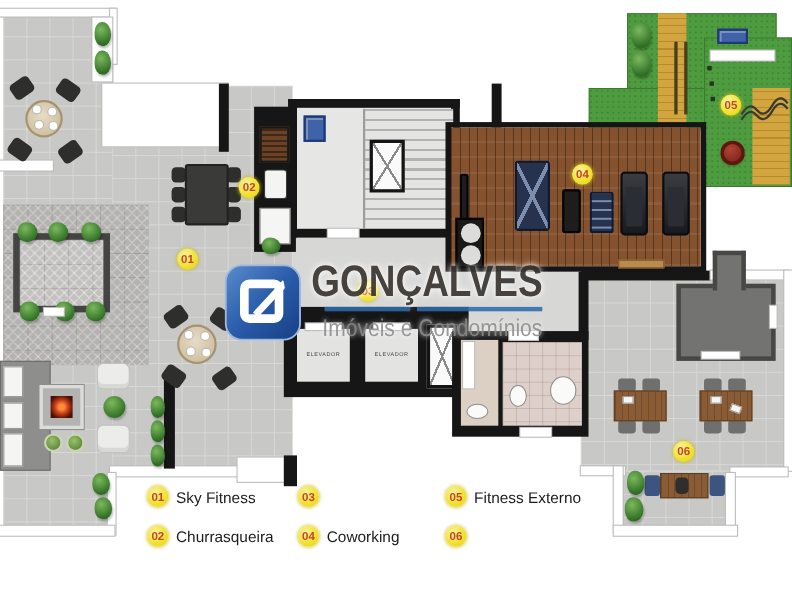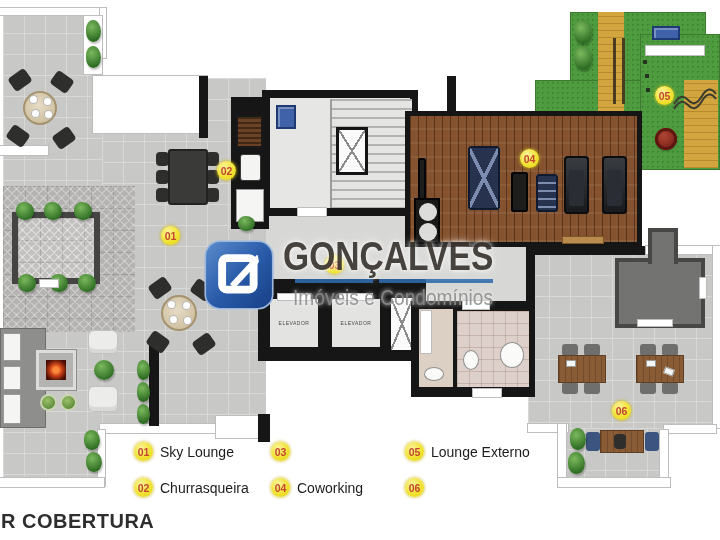--- a/index.html
+++ b/index.html
@@ -308,36 +308,35 @@
       <path d="M48 10 L56 14 L50 22 Z" fill="#2a5caa"></path>
     </svg>
   </div>
   <div class="abs wm brand-name" style="left:283px;top:234px;white-space:nowrap;">GONÇALVES</div>
   <div class="abs wm underline" style="left:295px;top:279px;width:78px;height:4px;"></div>
   <div class="abs wm underline" style="left:379px;top:279px;width:114px;height:4px;"></div>
   <div class="abs wm brand-tagline" style="left:293px;top:285px;white-space:nowrap;">Imóveis e Condomínios</div>
 
   <div class="legend-item" style="left:134px;top:442px;">
     <span class="marker">01</span>
-    <span class="label">Sky Lounge</span>
+    <span class="label">Sky Fitness</span>
   </div>
   <div class="legend-item" style="left:134px;top:478px;">
     <span class="marker">02</span>
     <span class="label">Churrasqueira</span>
   </div>
   <div class="legend-item" style="left:271px;top:442px;">
     <span class="marker">03</span>
   </div>
   <div class="legend-item" style="left:271px;top:478px;">
     <span class="marker">04</span>
     <span class="label">Coworking</span>
   </div>
   <div class="legend-item" style="left:405px;top:442px;">
     <span class="marker">05</span>
-    <span class="label">Lounge Externo</span>
+    <span class="label">Fitness Externo</span>
   </div>
   <div class="legend-item" style="left:405px;top:478px;">
     <span class="marker">06</span>
   </div>
 
-  <div class="title">R COBERTURA</div>
 
 </div>
 
 </body></html>

